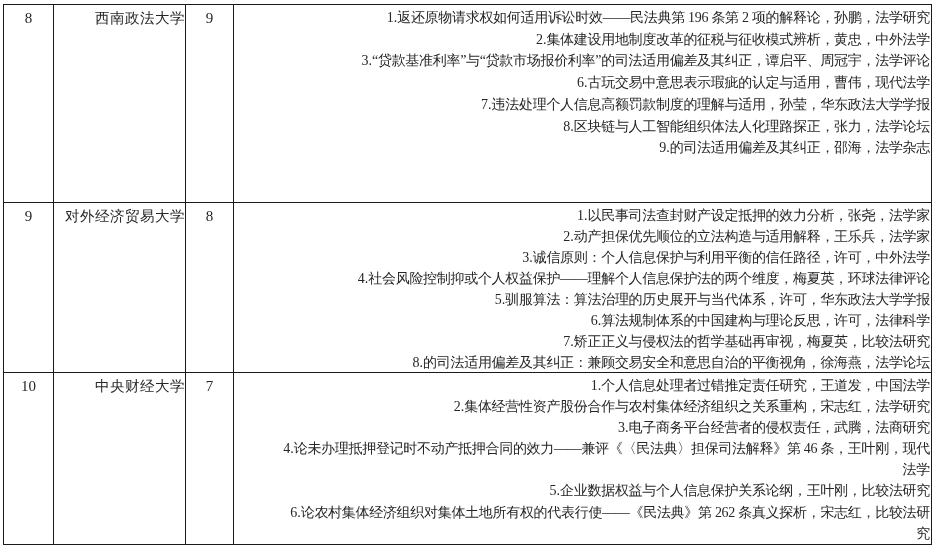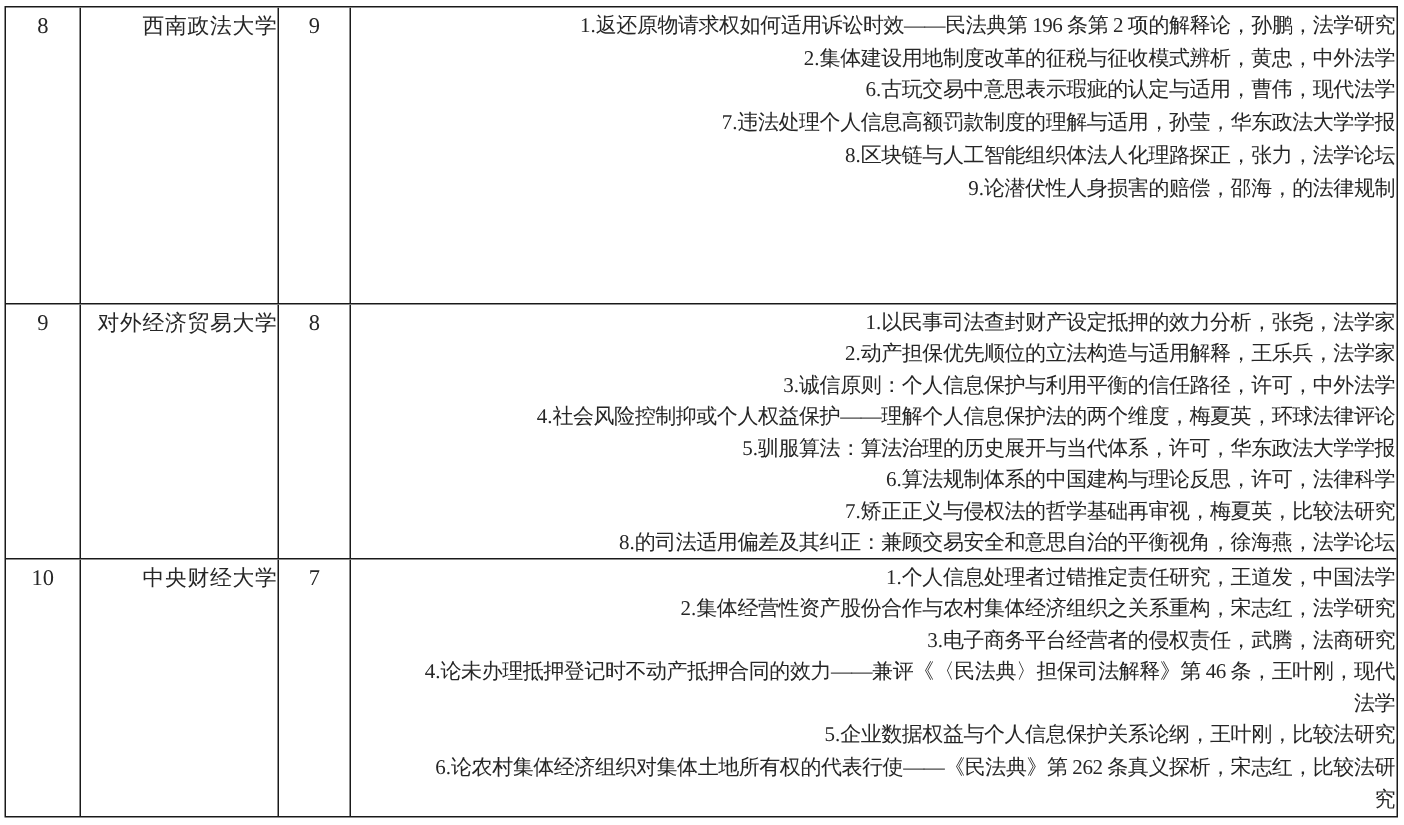--- a/index.html
+++ b/index.html
@@ -32,24 +32,25 @@
 <body>
 
 <div class="rank-table">
     <div class="trow">
       <div class="cell c-rank">8</div>
       <div class="cell c-univ">西南政法大学</div>
       <div class="cell c-count">9</div>
       <div class="cell c-papers">
         <div class="pline"><span class="pnum">1.</span><span>返还原物请求权如何适用诉讼时效——民法典第 196 条第 2 项的解释论，孙鹏，法学研究</span></div>
         <div class="pline"><span class="pnum">2.</span><span>集体建设用地制度改革的征税与征收模式辨析，黄忠，中外法学</span></div>
+        <div class="pline"><span class="pnum">3.</span><span>“贷款基准利率”与“贷款市场报价利率”的司法适用偏差及其纠正，谭启平、周冠宇，法学评论</span></div>
         <div class="pline"><span class="pnum">6.</span><span>古玩交易中意思表示瑕疵的认定与适用，曹伟，现代法学</span></div>
         <div class="pline"><span class="pnum">7.</span><span>违法处理个人信息高额罚款制度的理解与适用，孙莹，华东政法大学学报</span></div>
         <div class="pline"><span class="pnum">8.</span><span>区块链与人工智能组织体法人化理路探正，张力，法学论坛</span></div>
-        <div class="pline"><span class="pnum">9.</span><span>论潜伏性人身损害的赔偿，邵海，的法律规制</span></div>
+        <div class="pline"><span class="pnum">9.</span><span>的司法适用偏差及其纠正，邵海，法学杂志</span></div>
       </div>
     </div>
     <div class="trow">
       <div class="cell c-rank">9</div>
       <div class="cell c-univ">对外经济贸易大学</div>
       <div class="cell c-count">8</div>
       <div class="cell c-papers">
         <div class="pline"><span class="pnum">1.</span><span>以民事司法查封财产设定抵押的效力分析，张尧，法学家</span></div>
         <div class="pline"><span class="pnum">2.</span><span>动产担保优先顺位的立法构造与适用解释，王乐兵，法学家</span></div>
         <div class="pline"><span class="pnum">3.</span><span>诚信原则：个人信息保护与利用平衡的信任路径，许可，中外法学</span></div>

